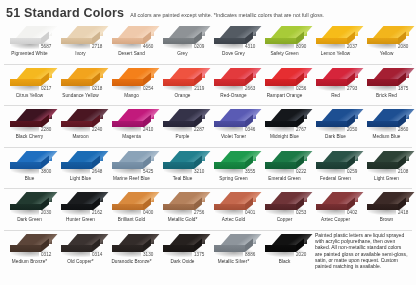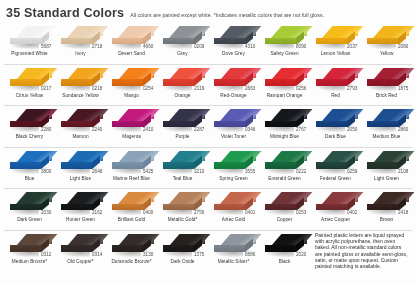--- a/index.html
+++ b/index.html
@@ -135,21 +135,21 @@
     letter-spacing: 0.02px;
   }
   .note p { margin: 0; }
 </style>
 </head>
 <body>
 
 <div id="page">
 
   <div class="header">
-    <span class="header-title">35 Standard Colors</span>
+    <span class="header-title">51 Standard Colors</span>
     <span class="header-sub">All colors are painted except white.  *Indicates metallic colors that are not full gloss.</span>
   </div>
 
   <div class="grid" id="grid">
       <div class="row">
         <div class="cell">
           <div class="swatch">
             <div class="sw-shadow"></div>
             <div class="sw-chip" style="background: linear-gradient(160deg, rgb(255, 255, 255) 0%, rgb(242, 242, 240) 100%);"></div>
             <div class="sw-top" style="background: linear-gradient(115deg, rgb(242, 242, 240) 0%, rgb(242, 242, 240) 55%, rgb(255, 255, 255) 100%);"></div>

